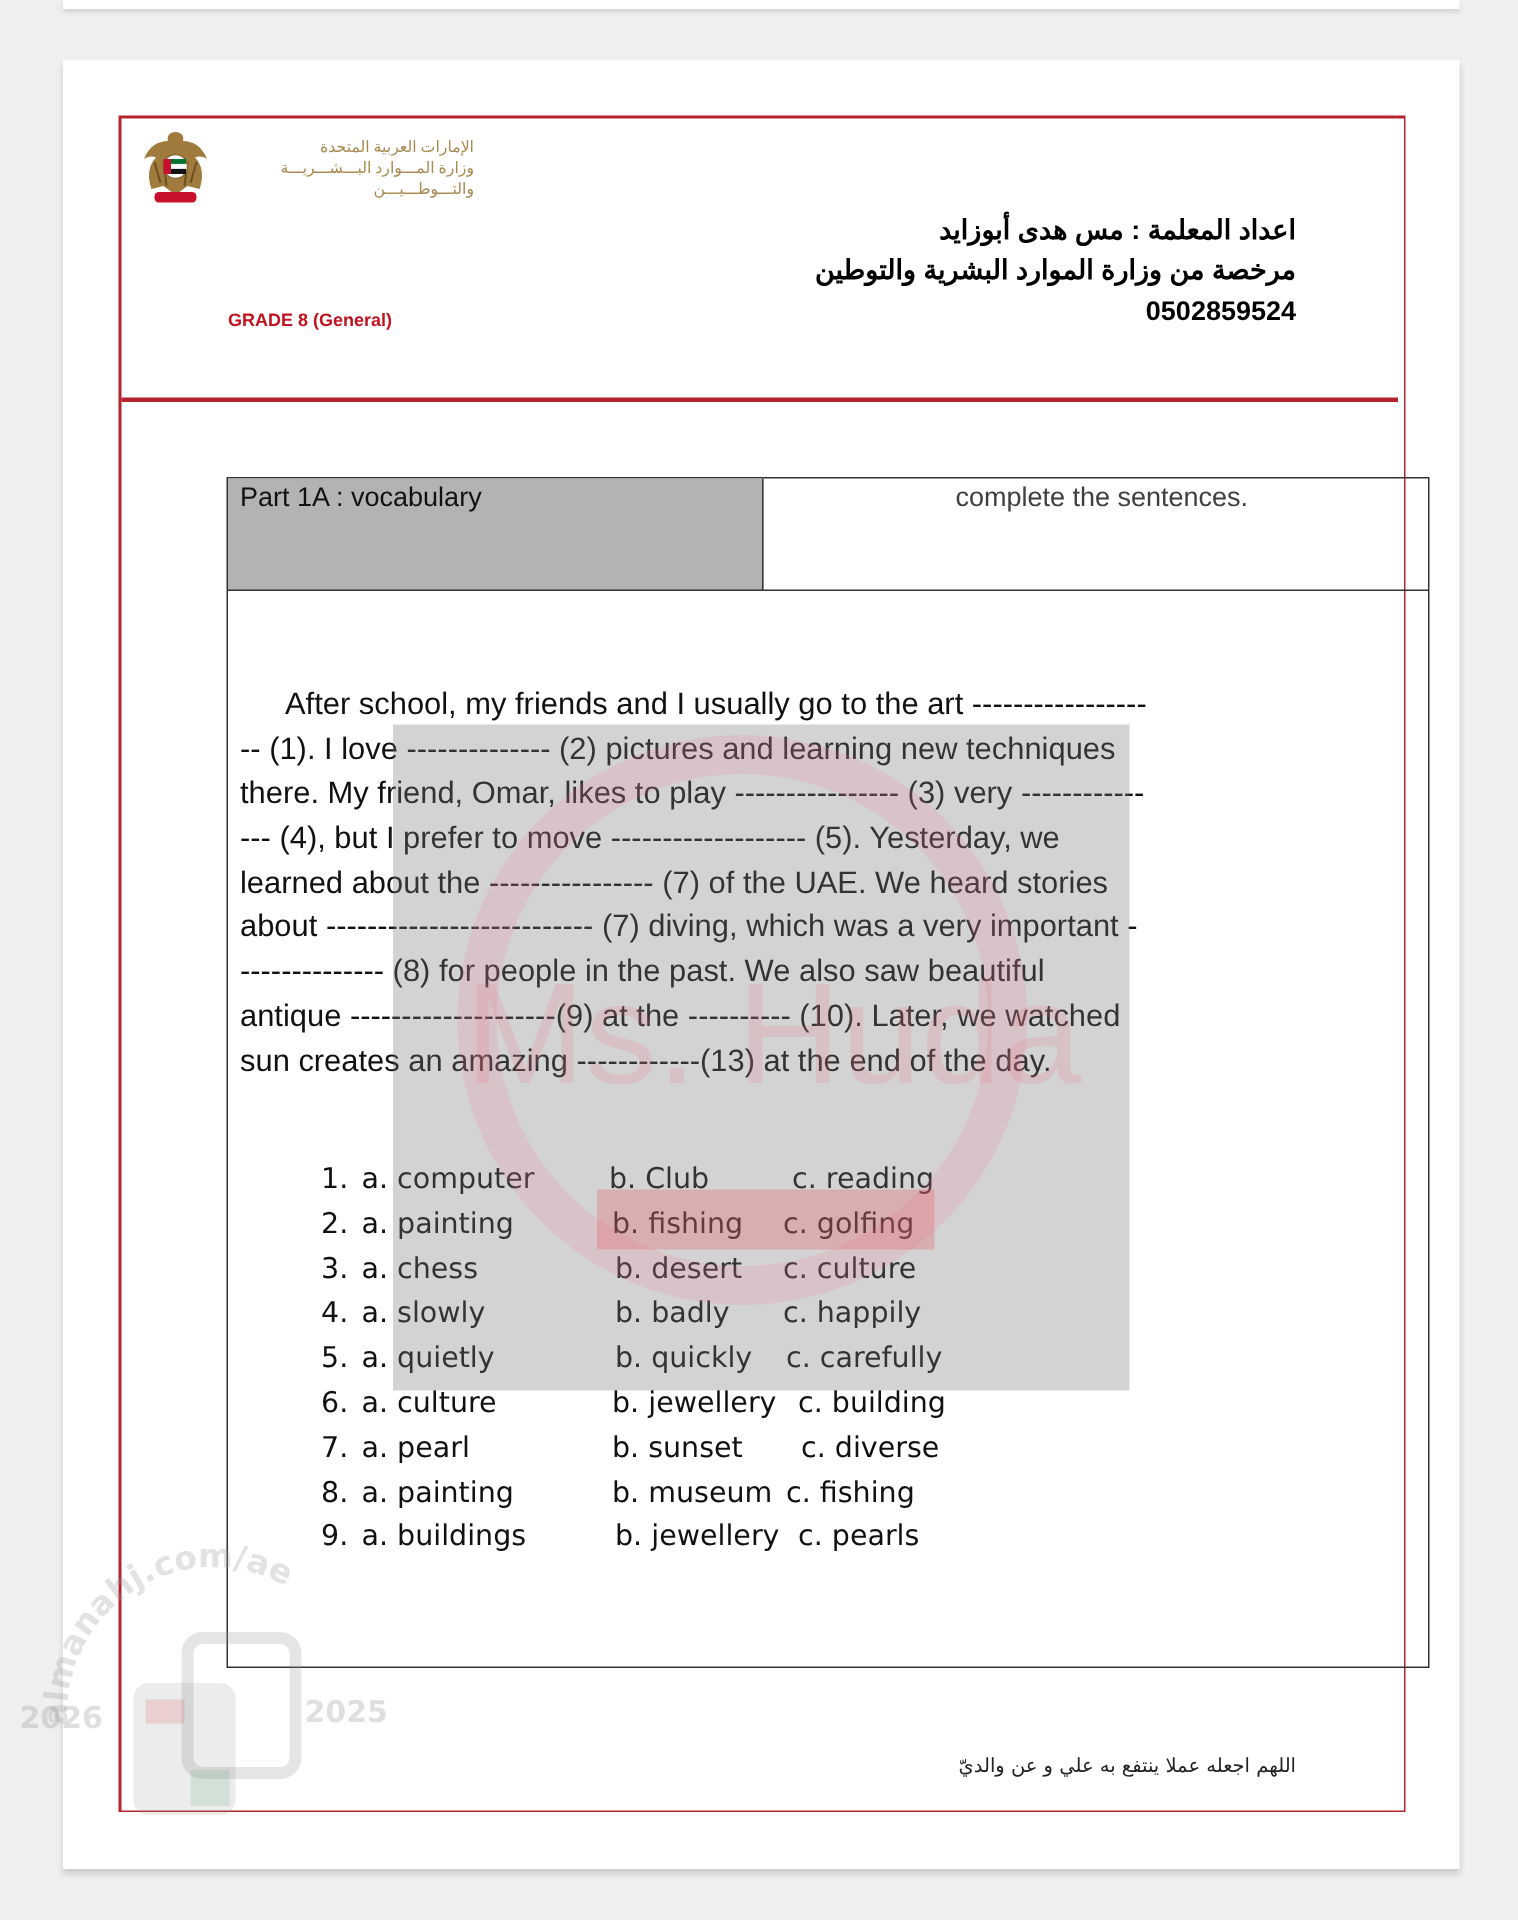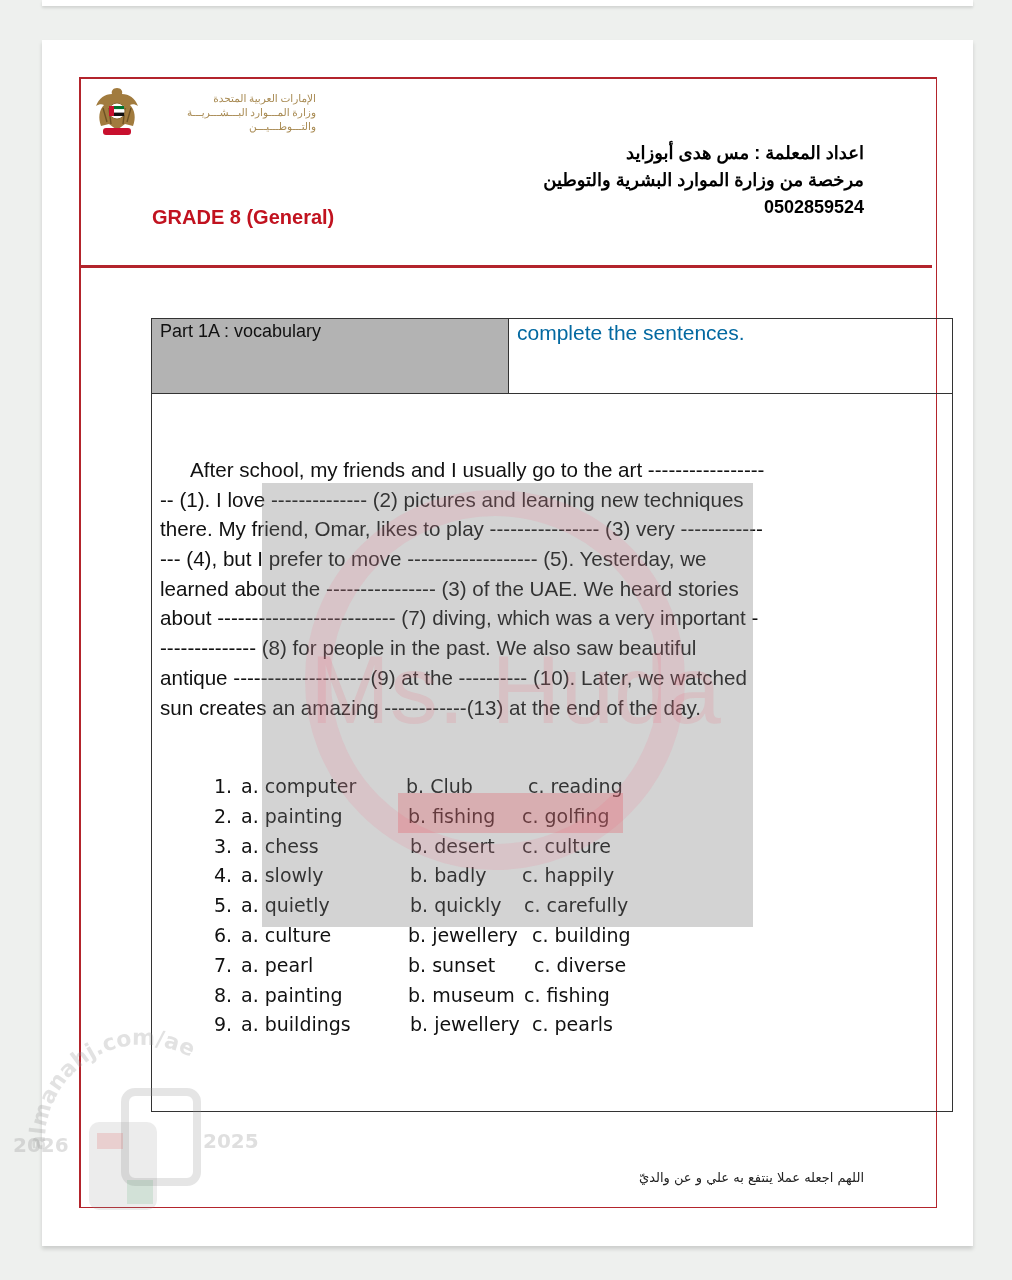--- a/index.html
+++ b/index.html
@@ -37,42 +37,42 @@
   .teacher {
     position: absolute; right: 148px; top: 140px; width: 360px;
     direction: rtl; text-align: right;
     color: #000000; font-weight: bold;
     font-family: "Liberation Sans", sans-serif;
     font-size: 18px; line-height: 27px;
   }
   .teacher .phone { direction: ltr; unicode-bidi: embed; font-size: 18px; }
   .grade {
     position: absolute; left: 152px; top: 206px;
-    color: #c1121f; font-weight: bold; font-size: 20px;
+    color: #c1121f; font-weight: bold; font-size: 12px;
     font-family: "Liberation Sans", sans-serif;
   }
   .rule {
     position: absolute; left: 81px; top: 265px; width: 851px; height: 2.5px;
     background: #b3242c;
   }
   .table {
     position: absolute; left: 151px; top: 318px; width: 802px; height: 794px;
     border: 1.2px solid #333;
   }
   .hdr-left {
     position: absolute; left: 0; top: 0; width: 357px; height: 75px;
     background: #b3b3b3; border-right: 1px solid #333; border-bottom: 1px solid #333;
     padding: 2px 0 0 8px;
     font-family: "Liberation Sans", sans-serif; font-size: 18px; color: #111;
   }
   .hdr-right {
     position: absolute; left: 357px; top: 0; right: 0; height: 75px;
     border-bottom: 1px solid #333;
     padding: 2px 0 0 8px;
-    font-family: "Liberation Sans", sans-serif; font-size: 21px; color: #0369a1;
+    font-family: "Liberation Sans", sans-serif; font-size: 18px; color: #404040; text-align: center;
   }
   .passage {
     position: absolute; left: 8px; top: 136px; width: 700px;
     font-family: "Liberation Sans", sans-serif;
     font-size: 20.6px; line-height: 29.7px; color: #111;
   }
   .passage .line { white-space: nowrap; height: 29.7px; }
   .passage .indent { padding-left: 30px; }
   .options {
     position: absolute; left: 62px; top: 453px;
@@ -157,21 +157,21 @@
   </div>
   <div class="hdr-right">
     <span>complete the sentences.</span>
   </div>
 
   <div class="passage">
     <div class="line indent">After school, my friends and I usually go to the art -----------------</div>
     <div class="line">-- (1). I love -------------- (2) pictures and learning new techniques</div>
     <div class="line">there. My friend, Omar, likes to play ---------------- (3) very ------------</div>
     <div class="line">--- (4), but I prefer to move ------------------- (5). Yesterday, we</div>
-    <div class="line">learned about the ---------------- (3) of the UAE. We heard stories</div>
+    <div class="line">learned about the ---------------- (7) of the UAE. We heard stories</div>
     <div class="line">about -------------------------- (7) diving, which was a very important -</div>
     <div class="line">-------------- (8) for people in the past. We also saw beautiful</div>
     <div class="line">antique --------------------(9) at the ---------- (10). Later, we watched</div>
     <div class="line">sun creates an amazing ------------(13) at the end of the day.</div>
   </div>
 
   <div class="options">
     <div class="opt-row">
       <span class="opt-num">1.</span>
       <span class="opt-a">a. computer</span>

